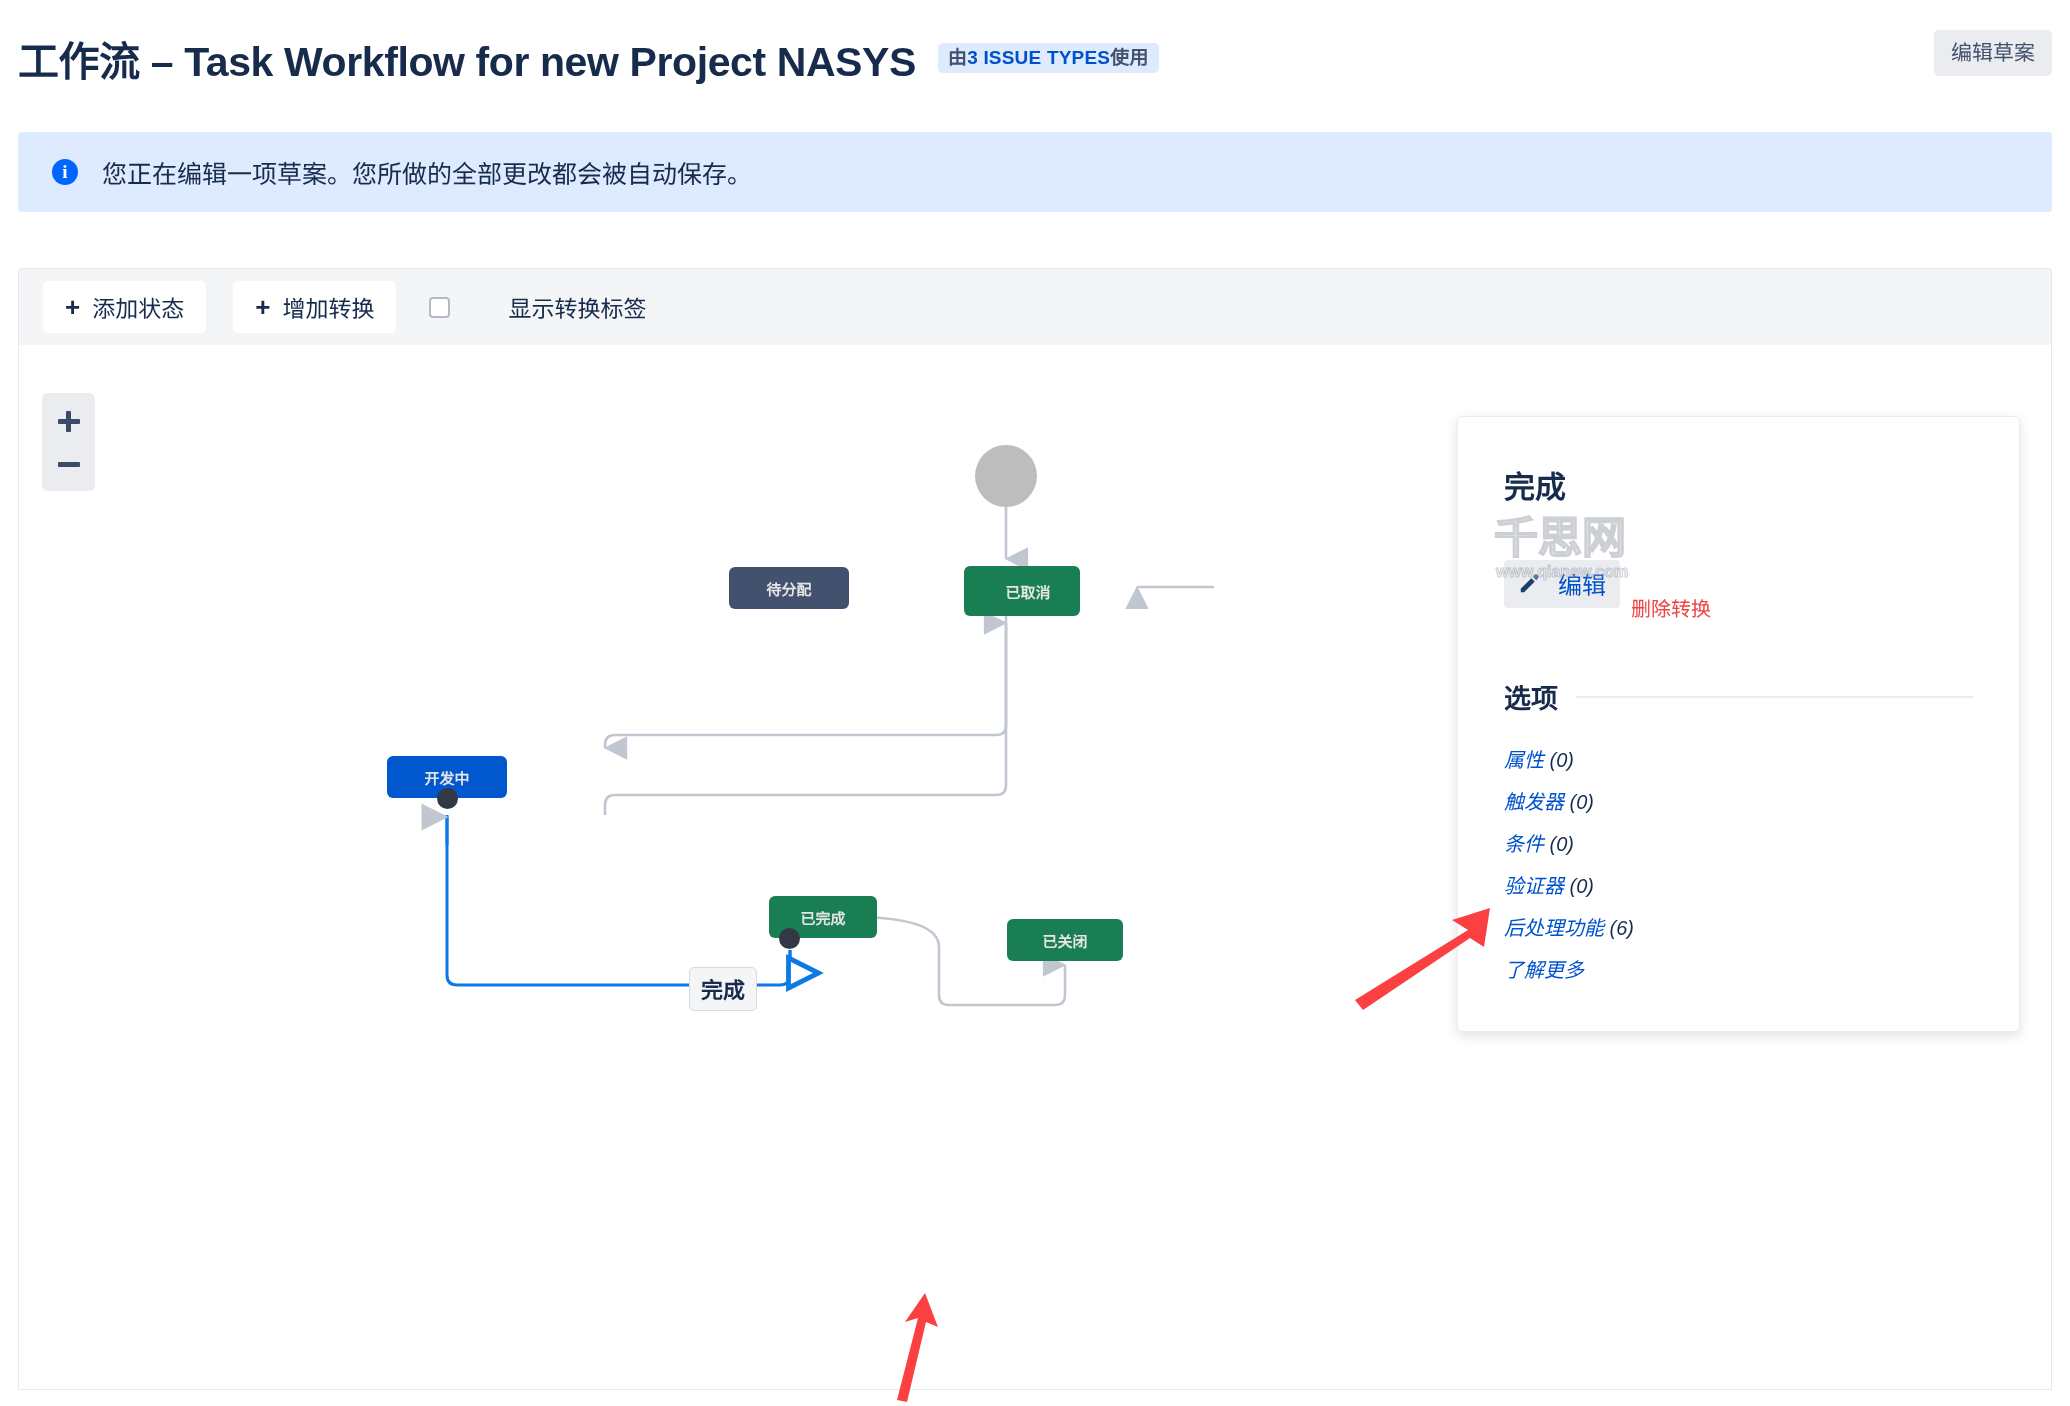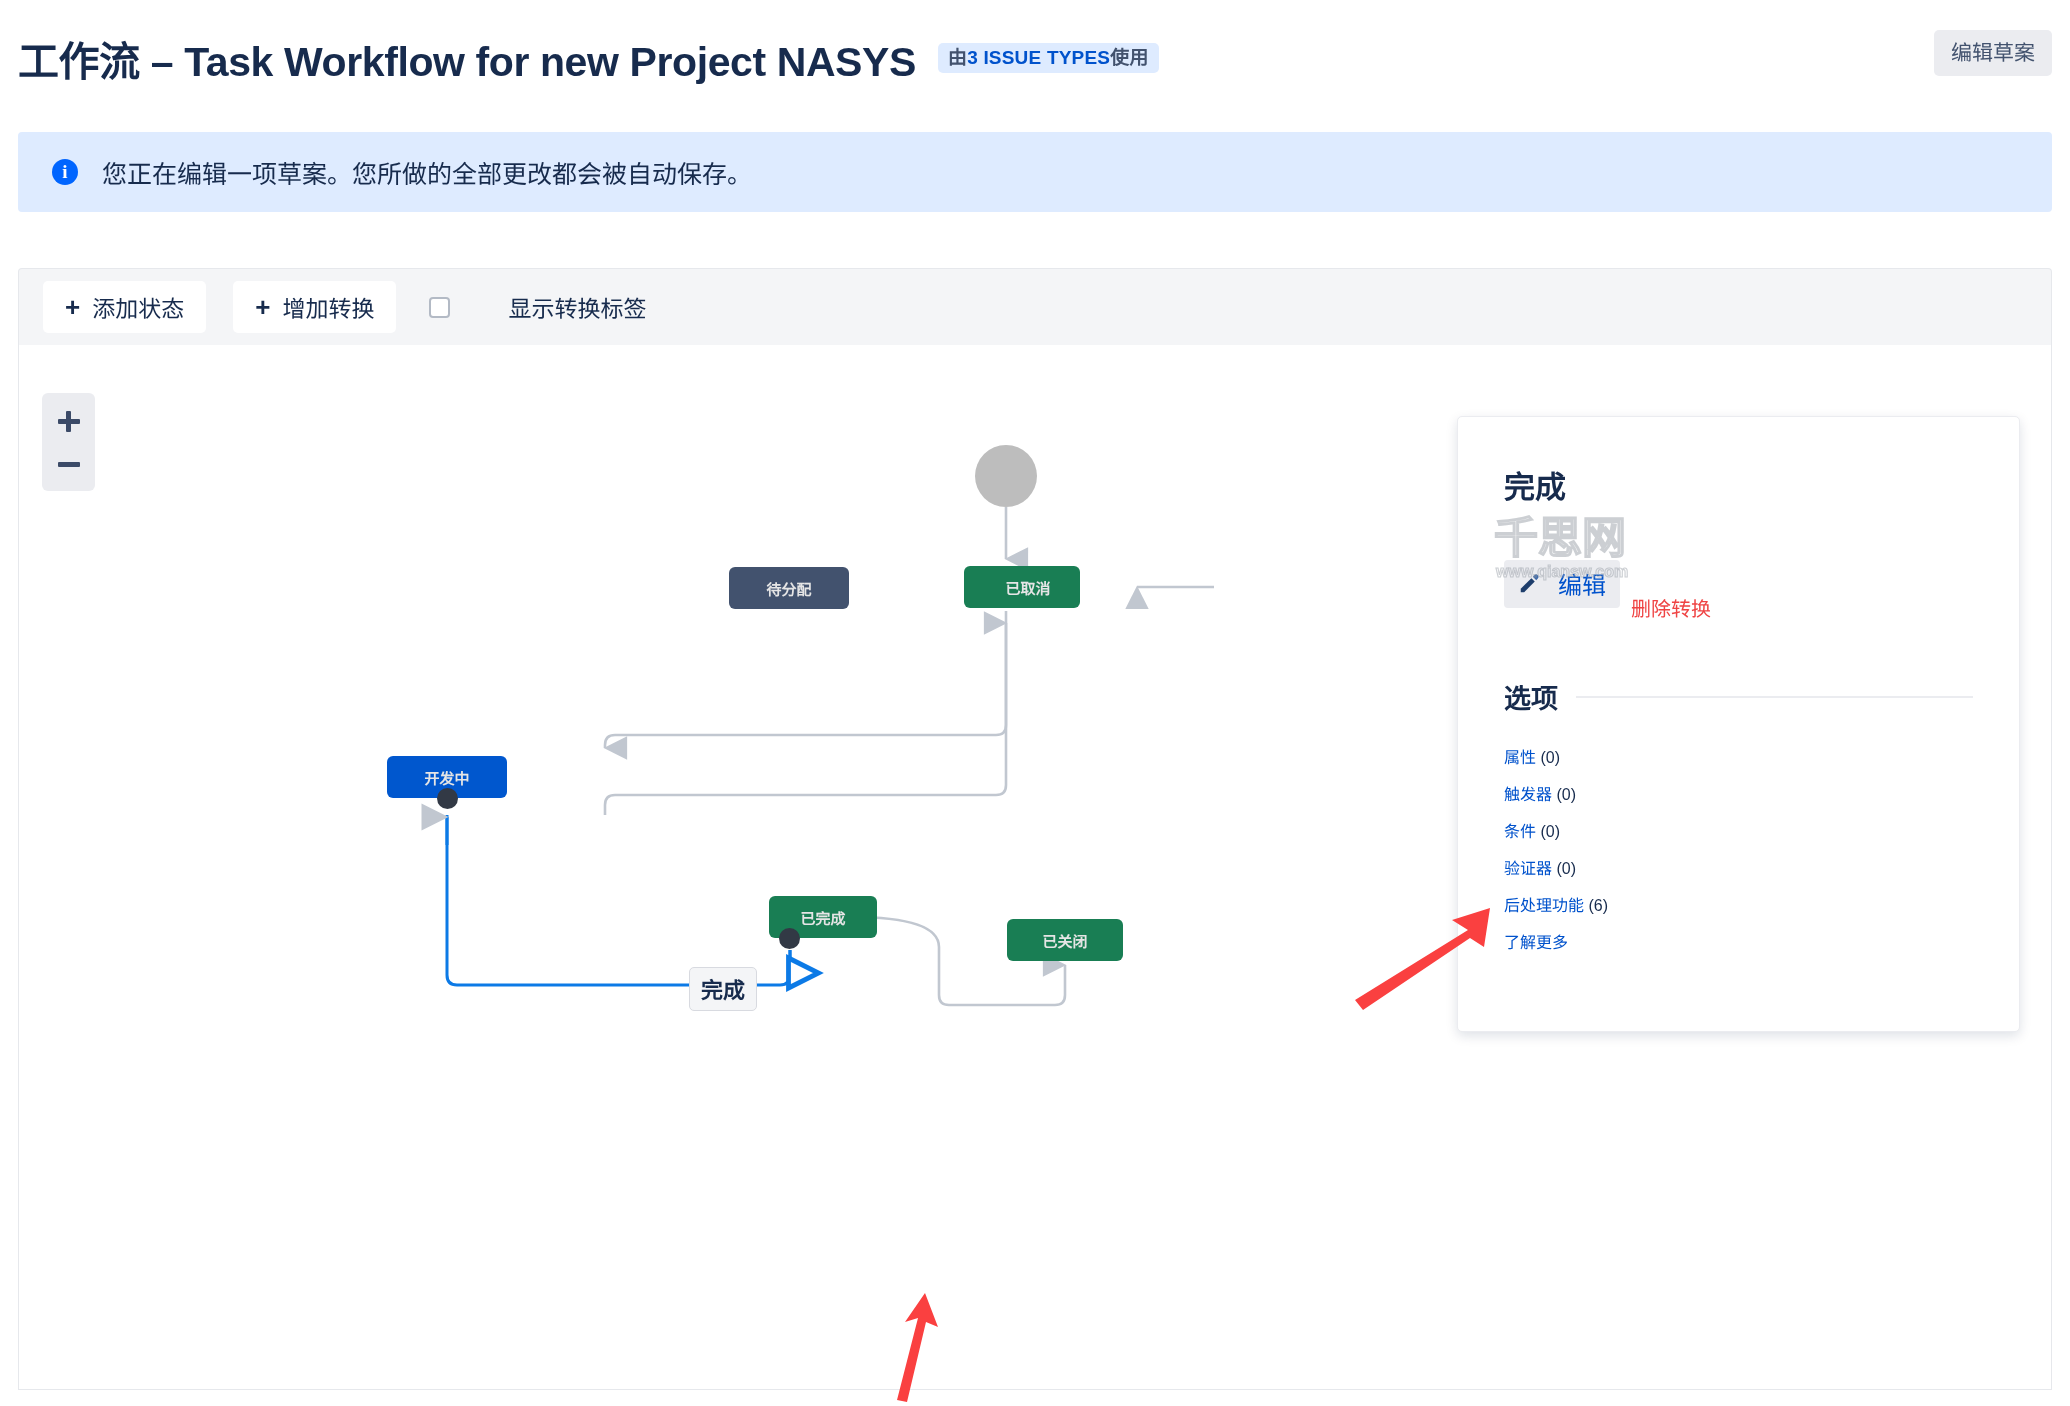--- a/index.html
+++ b/index.html
@@ -151,21 +151,21 @@
     height: 48px; padding: 0 14px; display: flex; align-items: center; gap: 18px;
     font-size: 24px; color: #0052cc; font-family: inherit; cursor: pointer;
   }
   #delete-transition-link {
     font-size: 20px; color: #ef4444; text-decoration: none; cursor: pointer; margin-top: 48px;
   }
   #options-header-row { display: flex; align-items: center; gap: 18px; margin-bottom: 28px; }
   #options-header { font-size: 27px; font-weight: 700; color: #172b4d; white-space: nowrap; }
   #options-rule { flex: 1; height: 2px; background: #ebecf0; }
   #options-list { list-style: none; }
-  #options-list li { margin-bottom: 13px; font-size: 16px; color: #172b4d; }
+  #options-list li { margin-bottom: 13px; font-size: 20px; color: #172b4d; font-style: italic; }
   #options-list a { color: #0052cc; text-decoration: none; cursor: pointer; }
   #options-list .count { color: #172b4d; }
 
   
   #watermark {
     position: absolute; left: 1492px; top: 513px;
     width: 170px; height: 75px; pointer-events: none; opacity: 0.5;
   }
   #red-arrows { position: absolute; left: 0; top: 0; width: 2070px; height: 1406px; pointer-events: none; }
 </style>
@@ -236,21 +236,21 @@
 
     <path d="M771,605 L771,630 Q771,640 761,640 L438,640 Q428,640 428,630 L428,470" stroke="#0c7ae6" stroke-width="3" fill="none"></path>
     <path d="M771,605 L771,628" stroke="#0c7ae6" stroke-width="3" fill="none" marker-end="url(#ah-open-blue)"></path>
     <path d="M428,500 L428,472" stroke="#0c7ae6" stroke-width="3" fill="none" marker-end="url(#ah-gray)"></path>
   </svg>
 
   <div id="start-node" style="left:956px; top:100px;"></div>
 
   <div class="node dark" style="left:710px;  top:222px; width:120px; height:42px;">待分配</div>
 
-  <div class="node green" style="left:945px;  top:221px; width:116px; height:42px;padding-left:12px;">已取消</div>
+  <div class="node green" style="left:945px;  top:221px; width:116px; height:50px;padding-left:12px;">已取消</div>
 
   <div class="node blue" style="left:368px;  top:411px; width:120px; height:42px;">开发中</div>
   <div class="conn-dot" style="left:418px;  top:443px;"></div>
 
   <div class="node green" style="left:750px;  top:551px; width:108px; height:42px;">已完成</div>
   <div class="conn-dot" style="left:760px;  top:583px;"></div>
 
   <div class="node green" style="left:988px;  top:574px; width:116px; height:42px;">已关闭</div>
 
   <div id="transition-label-done" style="left:670px; top:622px;">完成</div>

